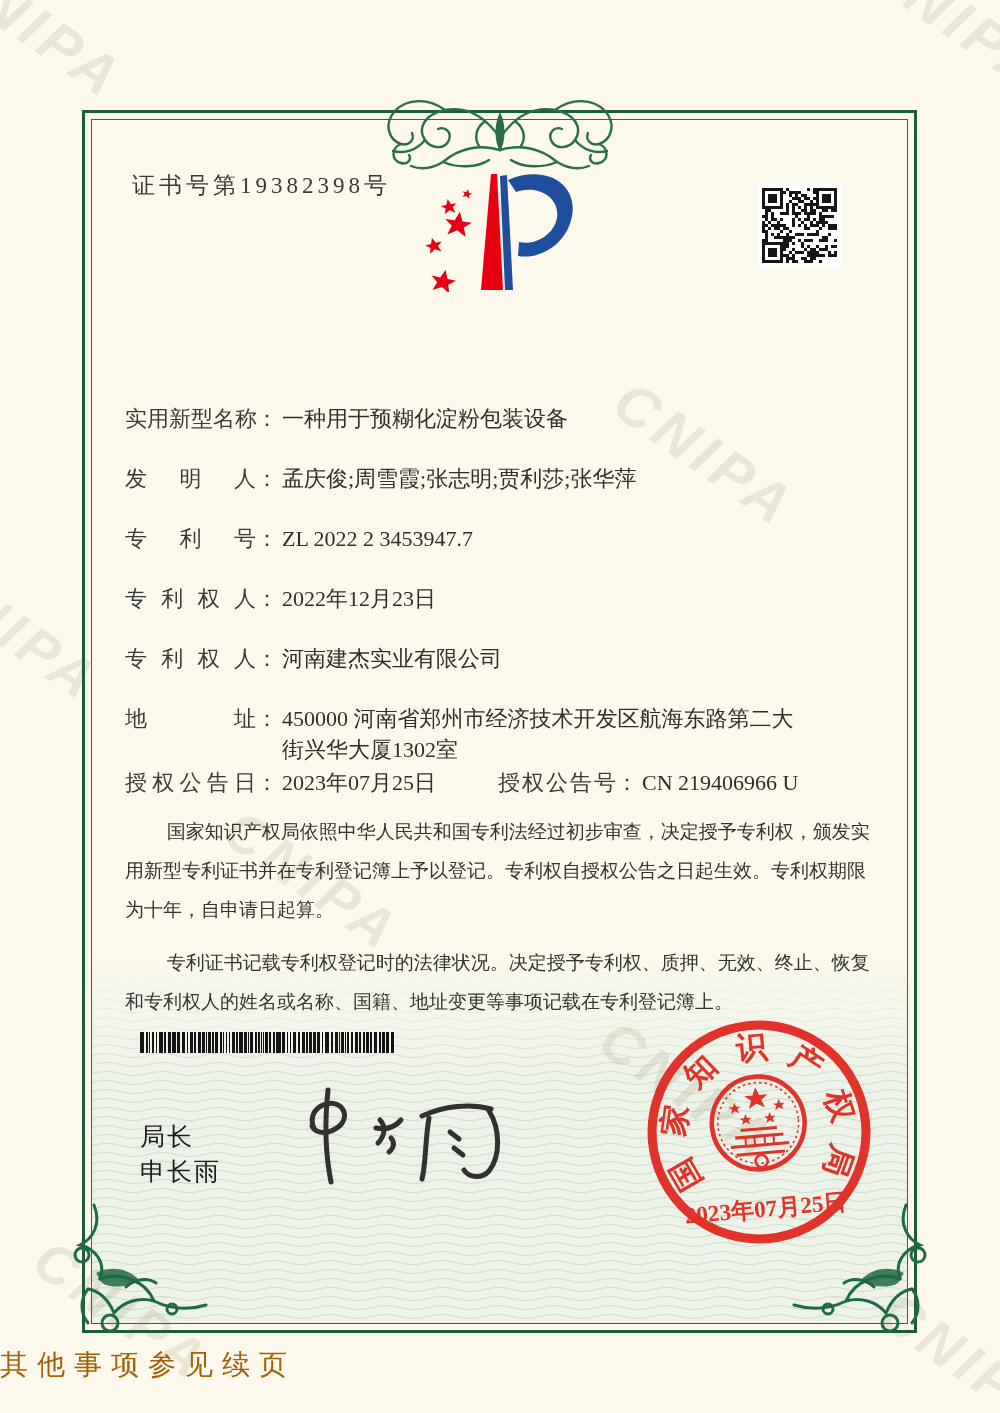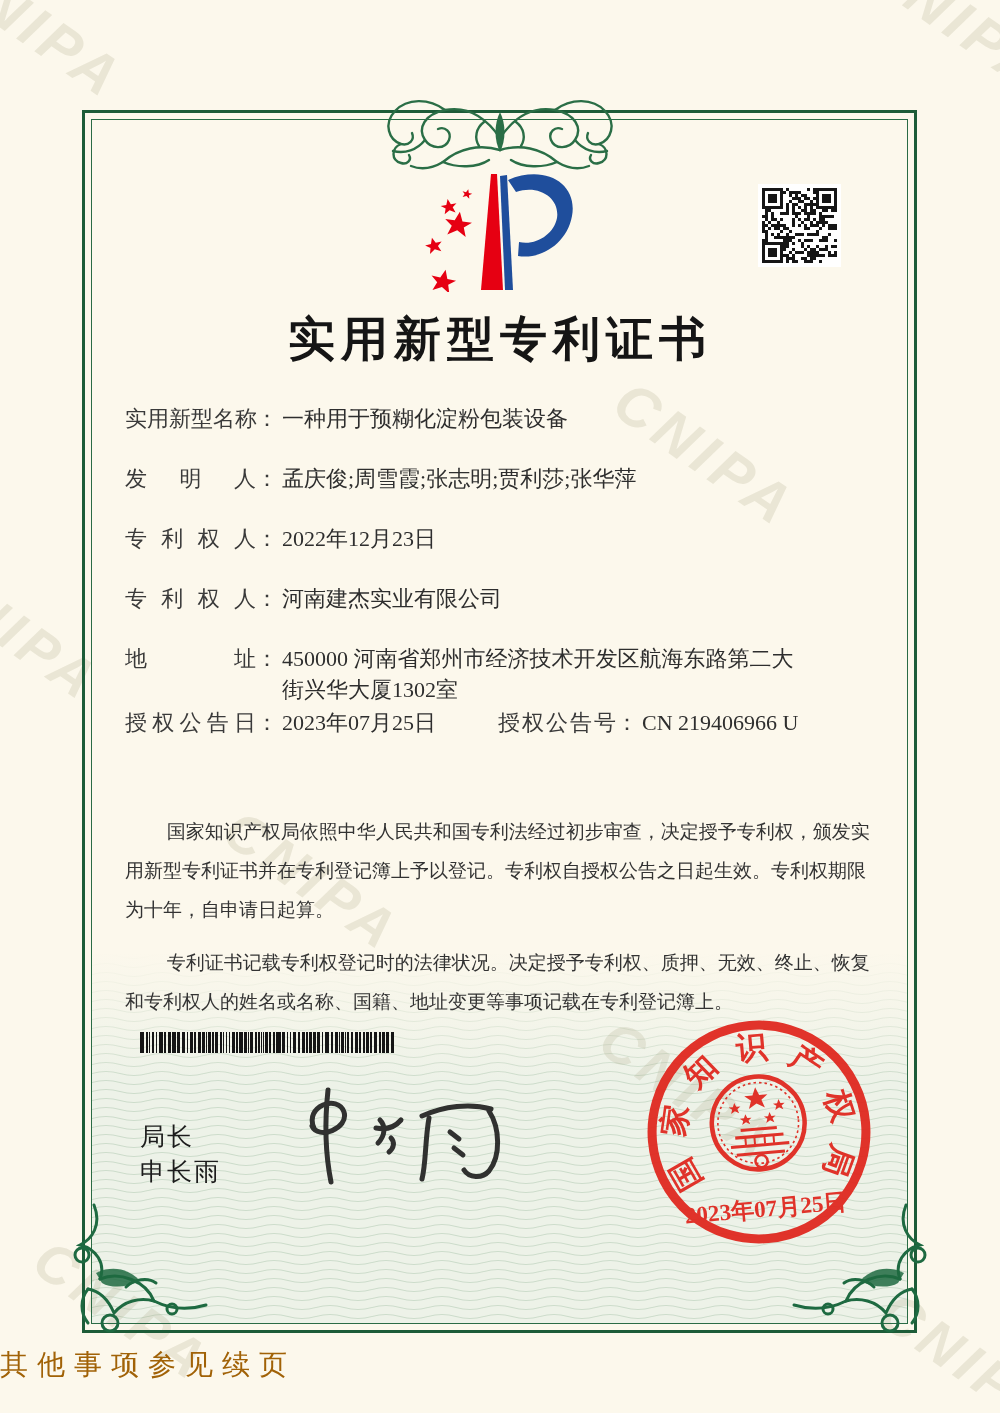--- a/index.html
+++ b/index.html
@@ -135,20 +135,21 @@
       <path d="M40,76 C60,68 86,78 94,98 C80,94 64,98 54,110 C48,96 40,88 28,86"></path>
       <path d="M94,98 C110,106 126,108 146,102"></path>
       <circle cx="50" cy="120" r="8"></circle>
       <circle cx="112" cy="106" r="5"></circle>
       <path d="M28,86 C20,96 20,110 28,120"></path>
       <path d="M66,84 C74,76 88,74 96,80"></path>
     </g>
     <path d="M36,70 C52,62 70,66 80,78 C68,84 52,86 42,80 Z" fill="#1e6a41" opacity=".85"></path>
   </svg>
 
+  <div class="cert-no">证书号第19382398号</div>
 
   <svg class="logo" width="170" height="120" viewBox="0 0 170 120">
     <defs>
       <path id="st" d="M0,-10 L2.9,-3.1 L10,-3.1 L4.5,1.2 L6.9,8.1 L0,4 L-6.9,8.1 L-4.5,1.2 L-10,-3.1 L-2.9,-3.1 Z"></path>
     </defs>
     <g fill="#e60012">
       <use href="#st" transform="translate(47,22) scale(0.5) rotate(15)"></use>
       <use href="#st" transform="translate(29,35) scale(0.8) rotate(-10)"></use>
       <use href="#st" transform="translate(38,53) scale(1.35) rotate(8)"></use>
       <use href="#st" transform="translate(14,74) scale(0.85) rotate(-14)"></use>
@@ -784,28 +785,30 @@
         <i></i>
         <i class="on"></i>
         <i></i>
         <i></i>
         <i></i>
         <i></i>
         <i></i>
       </div>
     </div>
 
-  <h1 class="title">实用新型专利证书</h1>
 
   <div class="fields">
     <div class="frow">
       <span class="flabel">实用新型名称</span><span class="fcolon">：</span><span class="fvalue">一种用于预糊化淀粉包装设备</span>
     </div>
     <div class="frow">
       <span class="flabel">发明人</span><span class="fcolon">：</span><span class="fvalue">孟庆俊;周雪霞;张志明;贾利莎;张华萍</span>
+    </div>
+    <div class="frow">
+      <span class="flabel">专利号</span><span class="fcolon">：</span><span class="fvalue">ZL 2022 2 3453947.7</span>
     </div>
     <div class="frow">
       <span class="flabel">专利权人</span><span class="fcolon">：</span><span class="fvalue">2022年12月23日</span>
     </div>
     <div class="frow">
       <span class="flabel">专利权人</span><span class="fcolon">：</span><span class="fvalue">河南建杰实业有限公司</span>
     </div>
     <div class="frow addr">
       <span class="flabel">地址</span><span class="fcolon">：</span><span class="fvalue fvalue-block">450000 河南省郑州市经济技术开发区航海东路第二大街兴华大厦1302室</span>
     </div>

